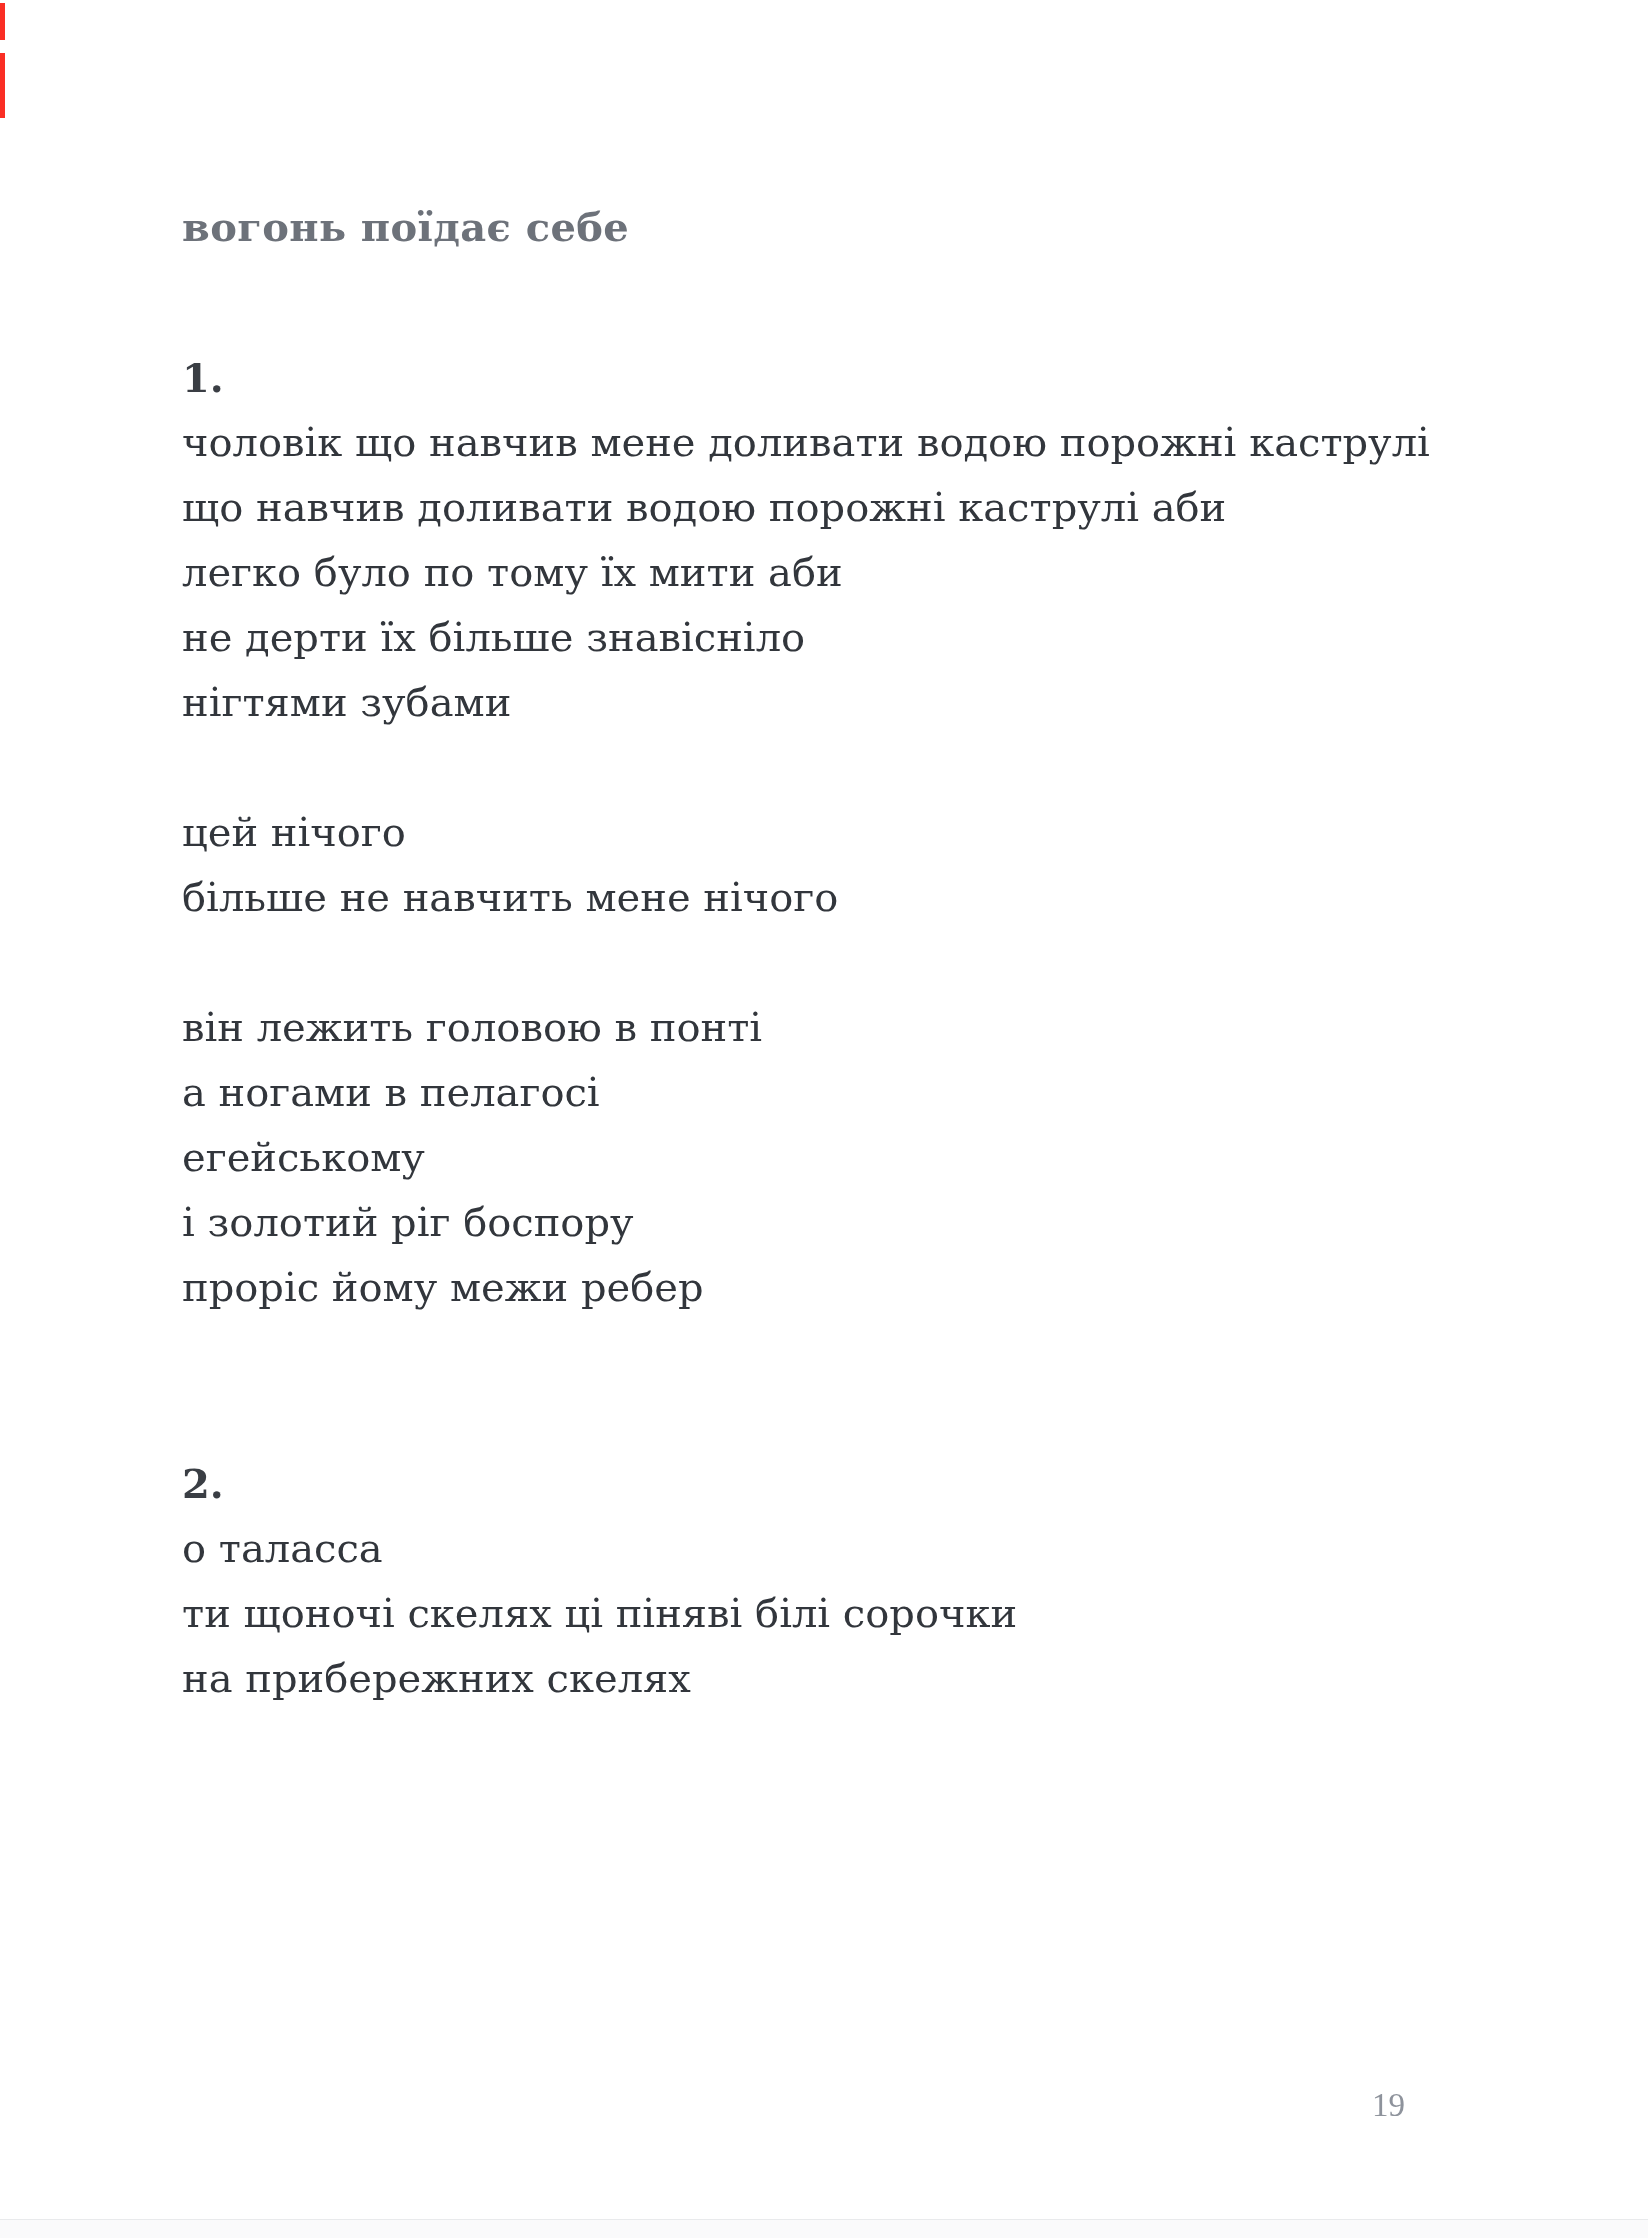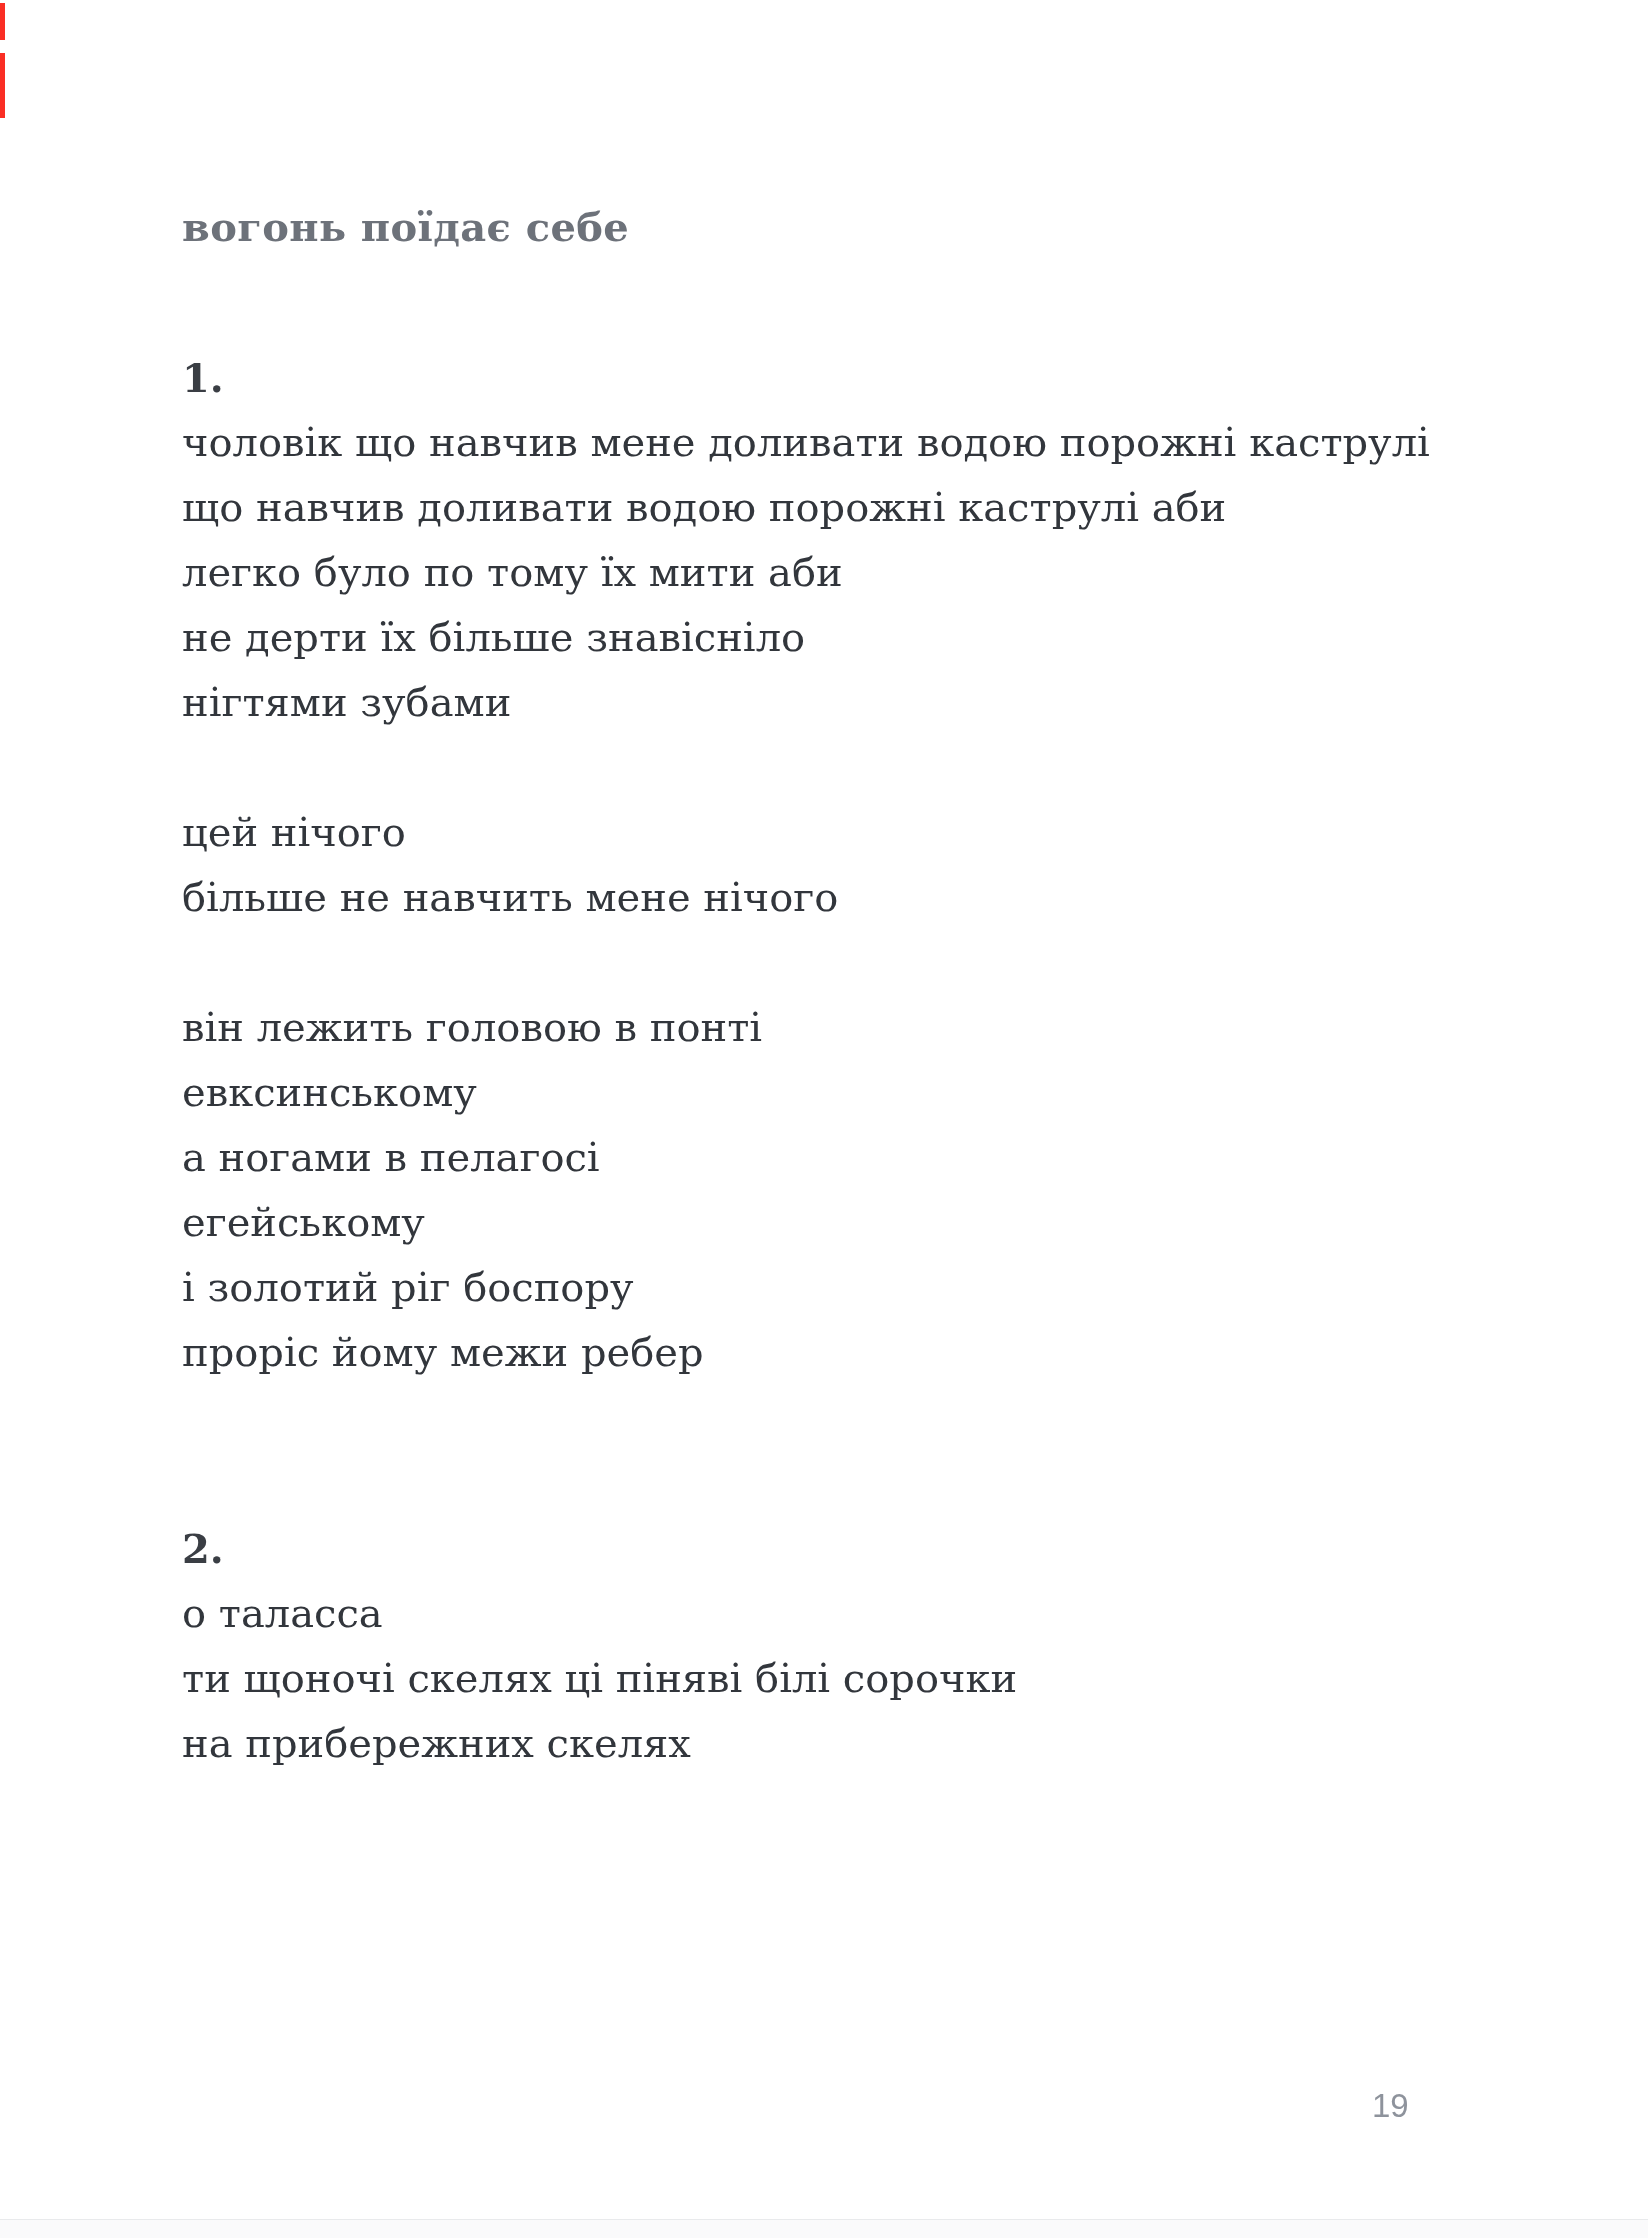--- a/index.html
+++ b/index.html
@@ -52,21 +52,21 @@
     font-weight: bold;
     color: #3a3e44;
   }
   .gap-1 { margin-top: 65px; }
   .gap-2 { margin-top: 131px; }
 
   .page-number {
     position: absolute;
     left: 1372px;
     top: 2087px;
-    font-family: Liberation Sans, sans-serif;
+    font-family: Liberation Serif, serif;
     font-size: 33px;
     color: #8e939c;
   }
   .footer-bar {
     position: absolute;
     left: 0;
     bottom: 0;
     width: 1649px;
     height: 20px;
     background: #fafafb;
@@ -91,21 +91,20 @@
     <div class="line">чоловік що навчив мене доливати водою порожні каструлі</div>
     <div class="line">що навчив доливати водою порожні каструлі аби</div>
     <div class="line">легко було по тому їх мити аби</div>
     <div class="line">не дерти їх більше знавісніло</div>
     <div class="line">нігтями зубами</div>
 
     <div class="line gap-1">цей нічого</div>
     <div class="line">більше не навчить мене нічого</div>
 
     <div class="line gap-1">він лежить головою в понті</div>
-    <div class="line">евксинському</div>
     <div class="line">а ногами в пелагосі</div>
     <div class="line">егейському</div>
     <div class="line">і золотий ріг боспору</div>
     <div class="line">проріс йому межи ребер</div>
 
     <div class="line section-label gap-2">2.</div>
 
     <div class="line">о таласса</div>
     <div class="line">ти щоночі скелях ці піняві білі сорочки</div>
     <div class="line">на прибережних скелях</div>

